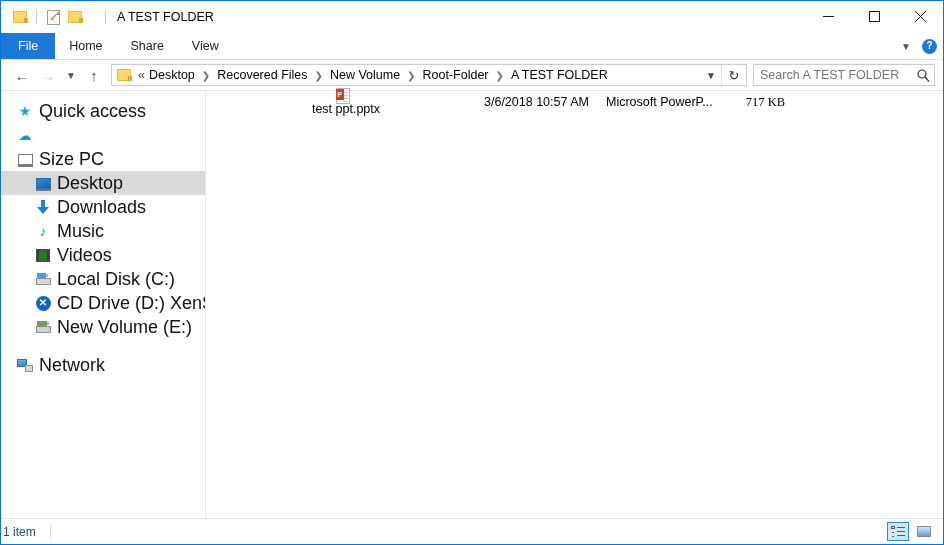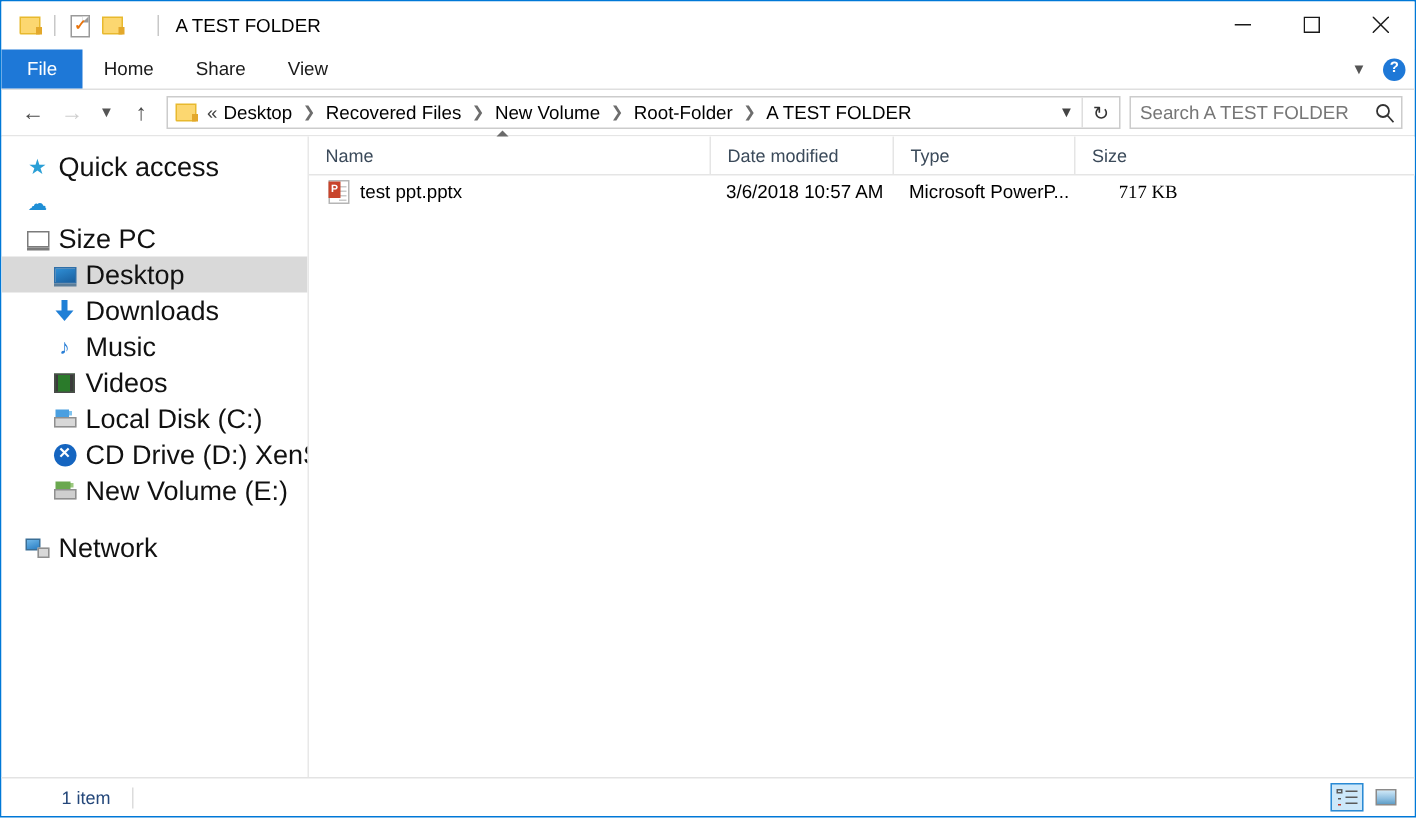--- a/index.html
+++ b/index.html
@@ -528,21 +528,21 @@
     font-size: 12.5px;
     color: #000;
   }
   .cell {
     box-sizing: border-box;
     overflow: hidden;
     white-space: nowrap;
     display: flex;
     align-items: center;
   }
-  .cell-name { width: 267px; padding-left: 13px; }
+  .cell-name { width: 267px; padding-left: 13px; flex-direction: column; }
   .cell-date { width: 122px; padding-left: 11px; }
   .cell-type { width: 121px; padding-left: 11px; }
   .cell-size { width: 80px; padding-right: 11px; justify-content: flex-end; font-family: Liberation Serif, serif; }
 
   .ppt-ico {
     width: 14px; height: 16px;
     position: relative;
     margin-right: 7px;
     flex: 0 0 14px;
   }
@@ -580,22 +580,21 @@
     min-height: 25px;
     display: flex;
     align-items: center;
     border-top: 1px solid #e3e3e3;
     background: #ffffff;
     position: relative;
   }
   .status-text {
     font-size: 12px;
     color: #24477a;
-    padding-left: 20px;
-    margin-left: 20px;
+    padding-left: 2px;
   }
   .status-sep {
     width: 1px;
     height: 14px;
     background: #dcdcdc;
     margin-left: 14px;
   }
   .view-btns {
     position: absolute;
     right: 8px;
@@ -812,35 +811,20 @@
         <span class="nv-ico">
             <span class="net-ico"></span>
           </span>
         <span class="nv-label">Network</span>
       </div>
 
     </div>
 
     <div class="filepane">
 
-      <div class="colheader">
-        <div class="col col-name">
-          <span class="sort-arrow"></span>
-          <span>Name</span>
-        </div>
-        <div class="col col-date">
-          <span>Date modified</span>
-        </div>
-        <div class="col col-type">
-          <span>Type</span>
-        </div>
-        <div class="col col-size">
-          <span>Size</span>
-        </div>
-      </div>
 
       <div class="rows">
         <div class="row">
           <div class="cell cell-name">
             <span class="ppt-ico">
               <span class="page"></span>
               <span class="badge">P</span>
             </span>
             <span>test ppt.pptx</span>
           </div>

